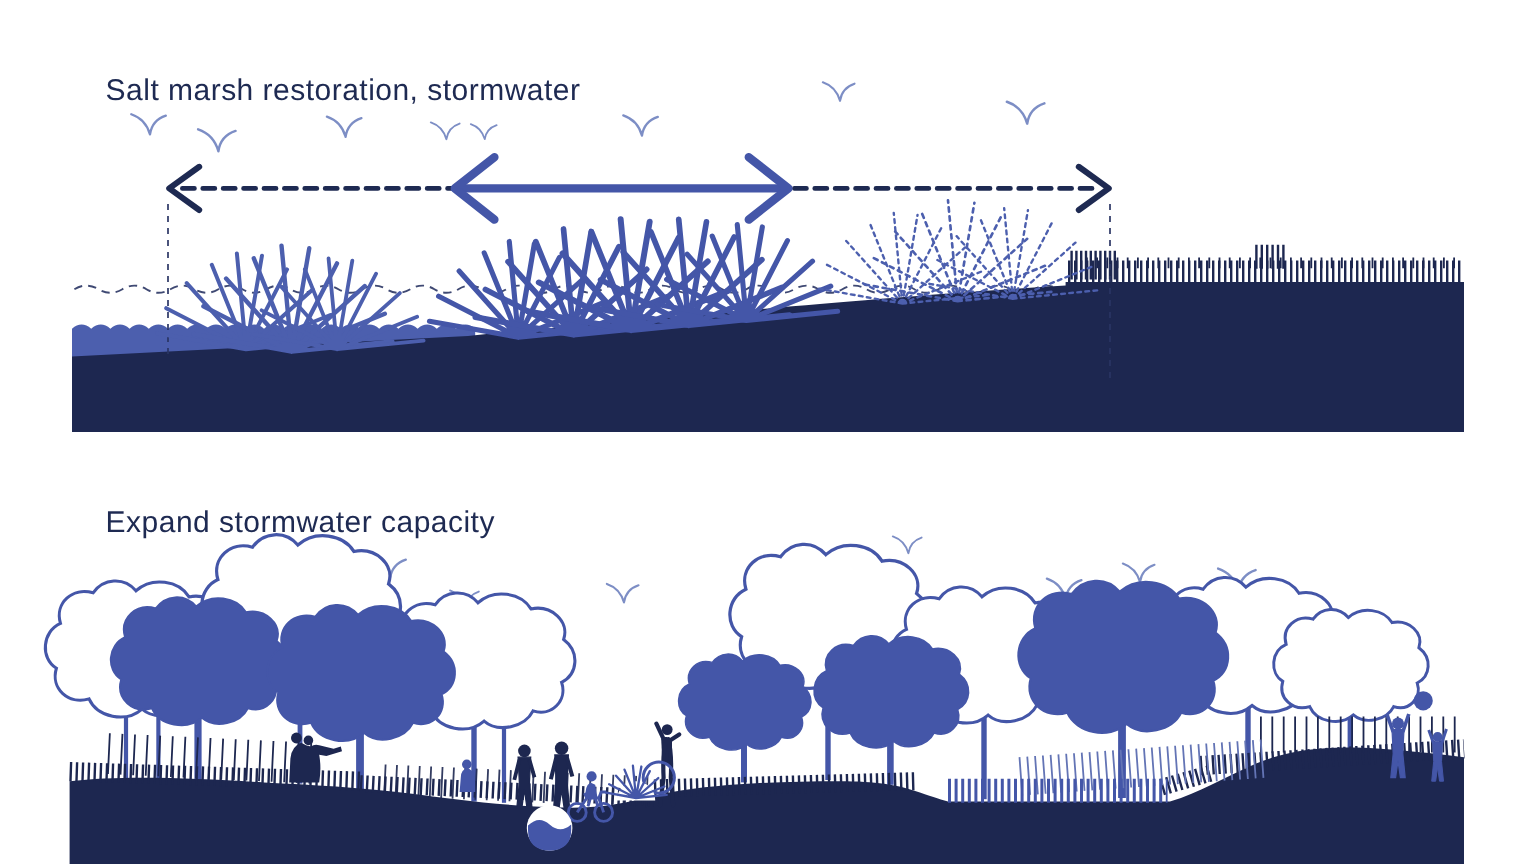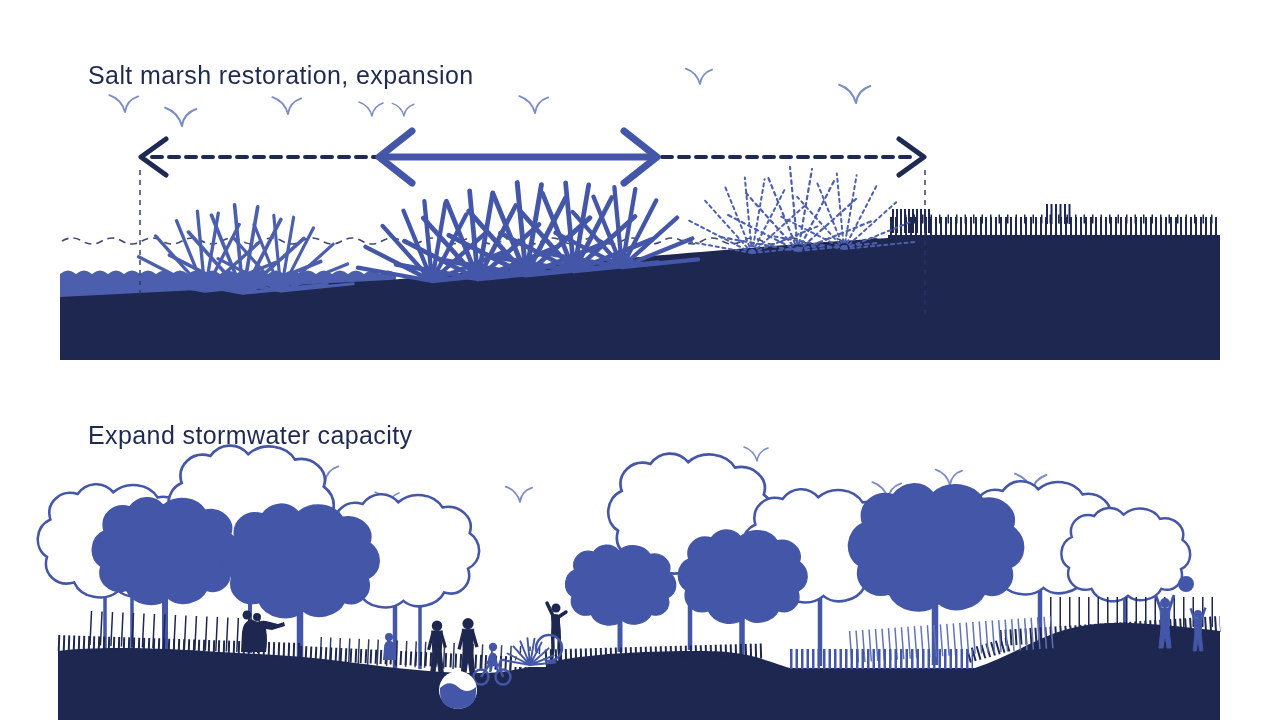--- a/index.html
+++ b/index.html
@@ -11,21 +11,21 @@
   .panel-title{position:absolute;left:88px;top:40px;font-size:25px;font-weight:500;
                color:#1e2a52;letter-spacing:.4px;z-index:5;}
   .illus{position:absolute;left:0;top:0;width:1280px;height:360px;}
 </style>
 </head>
 <body>
 
 <div class="canvas">
 
   <section class="panel" id="panel-marsh">
-    <h2 class="panel-title">Salt marsh restoration, expansion</h2>
+    <h2 class="panel-title">Salt marsh restoration, stormwater</h2>
 
     <svg class="illus" viewBox="0 0 1280 360">
       <defs>
         <path id="bird" d="M0,10 C-2,3 -7,-2 -13,-4 M0,10 C1,3 5,-1 11,-3" fill="none" stroke-linecap="round"></path>
         <g id="fan">
           <path fill="none" stroke-linecap="round" d="M0,0 L-78,-14 M0,0 L-70,-36 M0,0 L-52,-58 M0,0 L-30,-74 M0,0 L-8,-84 M0,0 L14,-82 M0,0 L36,-70 M0,0 L58,-52 M0,0 L74,-30 M0,0 L80,-8"></path>
         </g>
       </defs>
 
       <g stroke="#7d8ec5" stroke-width="1.6">

